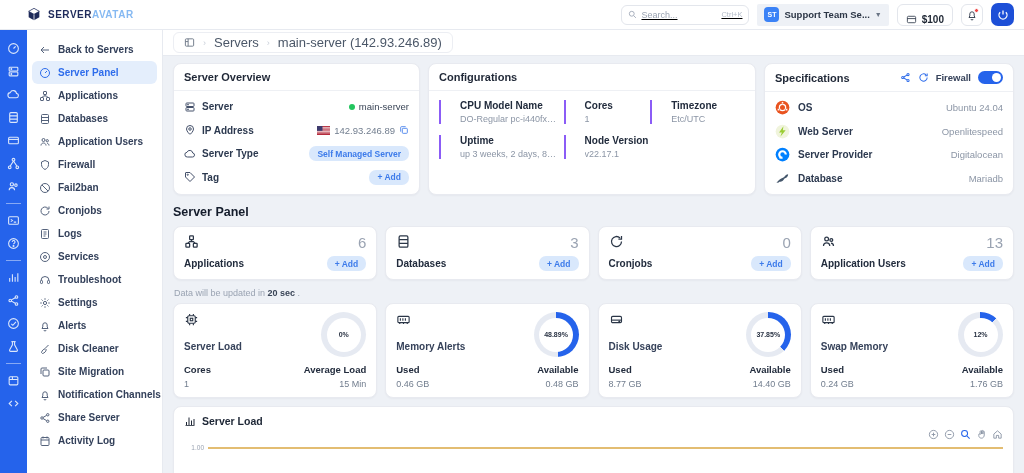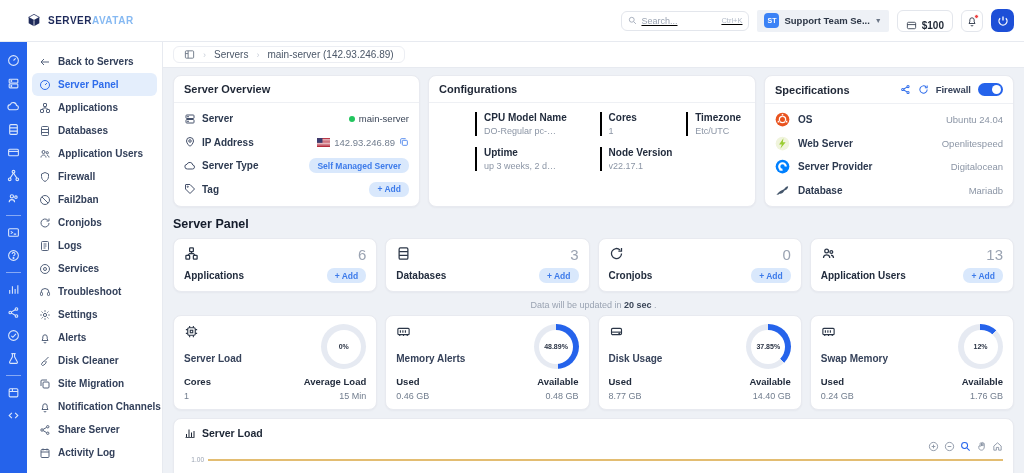--- a/index.html
+++ b/index.html
@@ -1,20 +1,20 @@
 <!DOCTYPE html>
 <html><head>
 <meta charset="utf-8">
 <style>
   * { margin:0; padding:0; box-sizing:border-box; }
   html,body { font-family:"Liberation Sans", sans-serif; background:#e9edf3; }
   #app { width:1024px; height:473px; background:#eef1f6; overflow:hidden; display:flex; flex-direction:column; }
 
   
-  .topbar { height:42px; background:#fff; border-bottom:1px solid #e7eaf0; display:flex; align-items:center; padding:0 10px 0 26px; gap:8px; flex:none; }
+  .topbar { height:30px; background:#fff; border-bottom:1px solid #e7eaf0; display:flex; align-items:center; padding:0 10px 0 26px; gap:8px; flex:none; }
   .logo { display:flex; align-items:center; gap:6px; }
   .logo-text { font-size:10px; font-weight:bold; letter-spacing:.5px; }
   .logo-text .p1 { color:#1e2a5a; }
   .logo-text .p2 { color:#86b9f2; }
   .searchbox { margin-left:auto; width:128px; height:20px; border:1px solid #e3e6ec; border-radius:6px; display:flex; align-items:center; gap:4px; padding:0 6px; background:#fff;text-decoration:underline; }
   .searchbox input { border:none; outline:none; width:62px; font-size:9px; color:#333; background:transparent; font-family:"Liberation Sans",sans-serif; }
   .searchbox input::placeholder { color:#9aa3b2; }
   .kbd { font-size:7.5px; color:#b4bcc9; margin-left:auto; }
   .teamdd { height:22px; background:#eef1f6; border-radius:2px; display:flex; align-items:center; gap:5px; padding:0 7px; cursor:pointer; }
   .avatar { width:15px; height:15px; border-radius:4px; background:#3b82f6; color:#fff; font-size:7px; font-weight:bold; display:flex; align-items:center; justify-content:center; }
@@ -34,42 +34,42 @@
 
   .sidebar { width:136px; background:#fff; border-right:1px solid #e7eaf0; flex:none; padding:8px 5px; overflow:hidden; }
   .sitem { height:23px; display:flex; align-items:center; gap:7px; padding:0 7px; border-radius:6px; font-size:10px; font-weight:600; color:#33405a; cursor:pointer; white-space:nowrap; }
   .sitem .sic { width:12px; height:12px; color:#55637c; flex:none; }
   .sitem.active { background:#e4eefc; color:#2e6ceb; }
   .sitem.active .sic { color:#2e6ceb; }
 
   .main { flex:1; display:flex; flex-direction:column; min-width:0; }
   .crumbbar { height:26px; background:#fff; border-bottom:1px solid #e7eaf0; display:flex; align-items:center; padding:0 10px; flex:none; }
   .crumbs { display:flex; align-items:center; gap:8px; border:1px solid #eceef3; border-radius:6px; padding:2px 10px; }
-  .crumb { font-size:10px; color:#4b5768; }
+  .crumb { font-size:13px; color:#4b5768; }
   .csep { color:#c9cfd9; font-size:9px; }
 
   .content { flex:1; padding:7px 10px; overflow:hidden; }
 
   .card { background:#fff; border:1px solid #e8eaf0; border-radius:8px; box-shadow:0 1px 2px rgba(16,24,40,.04); }
   .chead { padding:7px 10px; border-bottom:1px solid #eef0f4; font-size:11px; font-weight:bold; color:#1f2736; display:flex; align-items:center; }
 
   .row1 { display:flex; gap:8px; align-items:stretch; }
   .ov-card { width:247px; flex:none; }
   .cf-card { width:328px; flex:none; }
   .sp-card { flex:1; }
 
   .ovrow { display:flex; align-items:center; justify-content:space-between; padding:0 10px; height:23.5px; }
   .ovl { display:flex; align-items:center; gap:6px; font-size:10px; font-weight:600; color:#2c394f; }
   .ovl .oic { width:12px; height:12px; color:#44506a; }
   .ovval { font-size:9.5px; color:#717d8e; display:flex; align-items:center; gap:4px; }
   .dot { width:6px; height:6px; border-radius:50%; }
   .badge { background:#d9e8fc; color:#3d7bea; font-size:8.5px; font-weight:600; padding:2.5px 8px; border-radius:7px; cursor:pointer; }
 
   .cfgrid { display:grid; grid-template-columns:1.25fr .85fr 1fr; row-gap:11px; column-gap:6px; padding:9px 10px; }
-  .cfcell { border-left:2px solid #000000; padding-left:7px; min-width:0;margin-left:36px; }
+  .cfcell { border-left:2px solid #8b5cf6; padding-left:19px; min-width:0; }
   .cflab { font-size:10px; font-weight:bold; color:#222c3d; white-space:nowrap; }
   .cfval { font-size:9px; color:#8b95a5; margin-top:3px; white-space:nowrap; overflow:hidden; text-overflow:ellipsis; }
 
   .sphead-ctrls { margin-left:auto; display:flex; align-items:center; gap:7px; }
   .spic-btn { width:11px; height:11px; color:#2e6ceb; cursor:pointer; }
   .fw-label { font-size:9.5px; font-weight:600; color:#36425a; }
   .toggle { width:25px; height:13px; border-radius:7px; background:#2563eb; position:relative; cursor:pointer; }
   .toggle .knob { position:absolute; right:2px; top:2px; width:9px; height:9px; border-radius:50%; background:#fff; }
   .sprow { display:flex; align-items:center; justify-content:space-between; padding:0 10px; height:23.5px; }
   .sprow .spl { display:flex; align-items:center; gap:8px; font-size:10px; font-weight:600; color:#2c394f; }
@@ -79,21 +79,21 @@
   .secheading { font-size:12.5px; font-weight:bold; color:#141c2b; margin:10px 0 7px; }
 
   .countrow { display:flex; gap:8px; }
   .ccard { flex:1; padding:7px 10px 8px; }
   .ccard .top { display:flex; align-items:flex-start; justify-content:space-between; }
   .ccard .cnt { font-size:15px; color:#9aa3b2; }
   .ccard .bot { display:flex; align-items:center; justify-content:space-between; margin-top:5px; }
   .ccard .clab { font-size:10px; font-weight:bold; color:#222c3d; }
   .cic { width:15px; height:15px; color:#2b3647; }
 
-  .updnote { text-align:center; font-size:9px; color:#9aa3b2; margin:8px 1px 5px; }
+  .updnote { text-align:left; font-size:9px; color:#9aa3b2; margin:8px 1px 5px; }
   .updnote b { color:#3a4557; }
 
   .statrow { display:flex; gap:8px; }
   .scard { flex:1; padding:8px 10px; }
   .scard .top { display:flex; justify-content:space-between; }
   .stitle { font-size:10px; font-weight:600; color:#36425a; margin-top:10px; }
   .gauge { width:45px; height:45px; border-radius:50%; display:flex; align-items:center; justify-content:center; }
   .gauge .inner { width:34px; height:34px; border-radius:50%; background:#fff; display:flex; align-items:center; justify-content:center; font-size:7px; font-weight:bold; color:#2a3344; }
   .scard .bot { display:flex; justify-content:space-between; margin-top:7px; }
   .slab { font-size:9.5px; font-weight:bold; color:#222c3d; }

